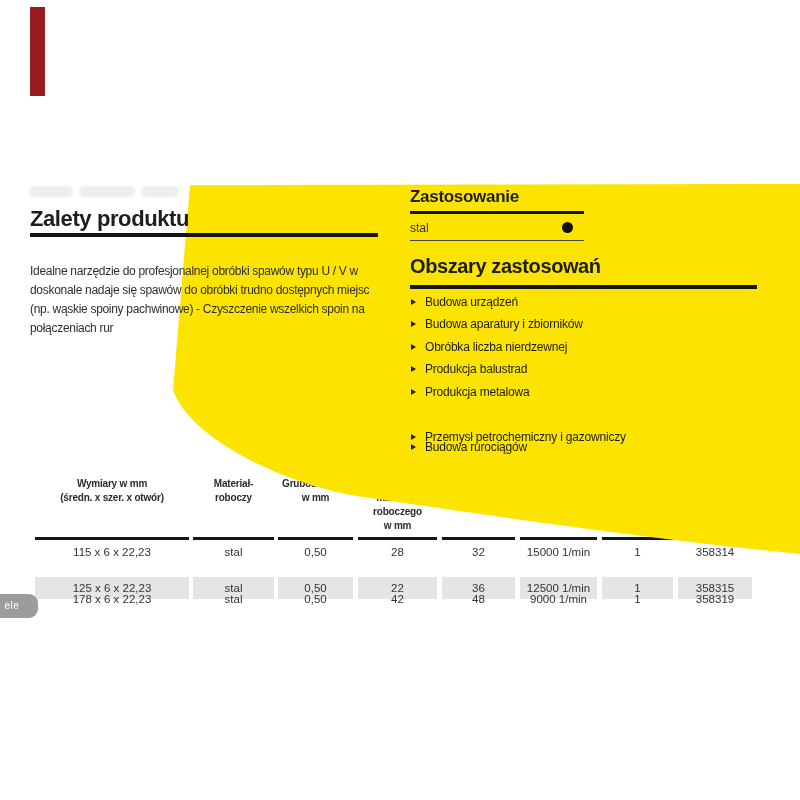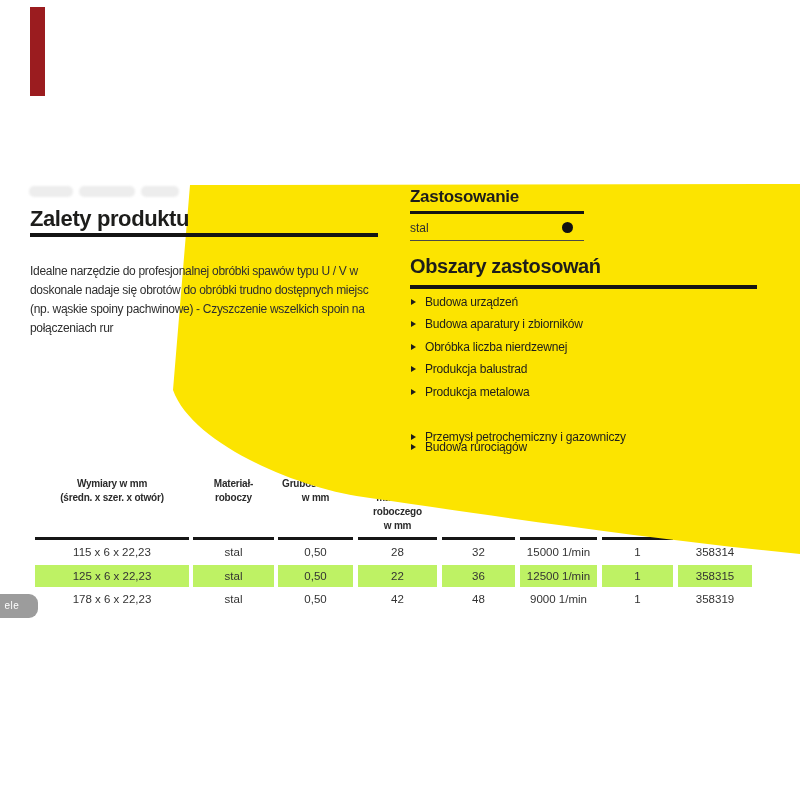--- a/index.html
+++ b/index.html
@@ -30,21 +30,21 @@
   .tri{display:inline-block;width:0;height:0;border-left:5px solid #1d1d1b;
        border-top:3.5px solid transparent;border-bottom:3.5px solid transparent;
        margin-right:9px;vertical-align:1px;}
   
   .tcol{position:absolute;top:477px;height:140px;}
   .th{position:absolute;left:0;right:0;top:0;text-align:center;font-size:10px;font-weight:700;
       line-height:14px;letter-spacing:-0.2px;color:#2b2b2b;}
   .hrule{position:absolute;left:0;right:0;top:60px;height:3px;background:#161616;}
   .cell{position:absolute;left:0;right:0;text-align:center;font-size:11.5px;color:#333;white-space:nowrap;}
   .r1{top:63px;height:25px;line-height:25px;}
-  .r2{top:88px;height:22px;line-height:22px;background:#bef264;}
+  .r2{top:100px;height:22px;line-height:22px;background:#e5e5e5;}
   .r3{top:110px;height:24px;line-height:24px;}
   
   #side-tab{left:-14px;top:594px;width:52px;height:24px;background:#9c9c9c;border-radius:9px;
             z-index:3;cursor:pointer;text-align:center;line-height:24px;font-size:10px;color:#fff;
             letter-spacing:0.5px;}
 </style>
 </head>
 <body>
 
 <div id="canvas">
@@ -56,21 +56,21 @@
   <div id="redbar" class="abs layer"></div>
 
   <div class="abs layer ghost" style="left:29px;width:44px;"></div>
   <div class="abs layer ghost" style="left:79px;width:56px;"></div>
   <div class="abs layer ghost" style="left:141px;width:38px;"></div>
 
   <div id="adv-title" class="abs layer">Zalety produktu</div>
   <div id="adv-underline" class="abs layer"></div>
   <div id="adv-text" class="abs layer">
     <div>Idealne narzędzie do profesjonalnej obróbki spawów typu U / V w</div>
-    <div>doskonale nadaje się obrotów do obróbki trudno dostępnych miejsc</div>
+    <div>doskonale nadaje się spawów do obróbki trudno dostępnych miejsc</div>
     <div>(np. wąskie spoiny pachwinowe) - Czyszczenie wszelkich spoin na</div>
     <div>połączeniach rur</div>
   </div>
 
   <div id="app-title" class="abs layer">Zastosowanie</div>
   <div id="app-underline" class="abs layer"></div>
   <div id="material-label" class="abs layer">stal</div>
   <div id="material-dot" class="abs layer"></div>
   <div id="material-divider" class="abs layer"></div>
 

